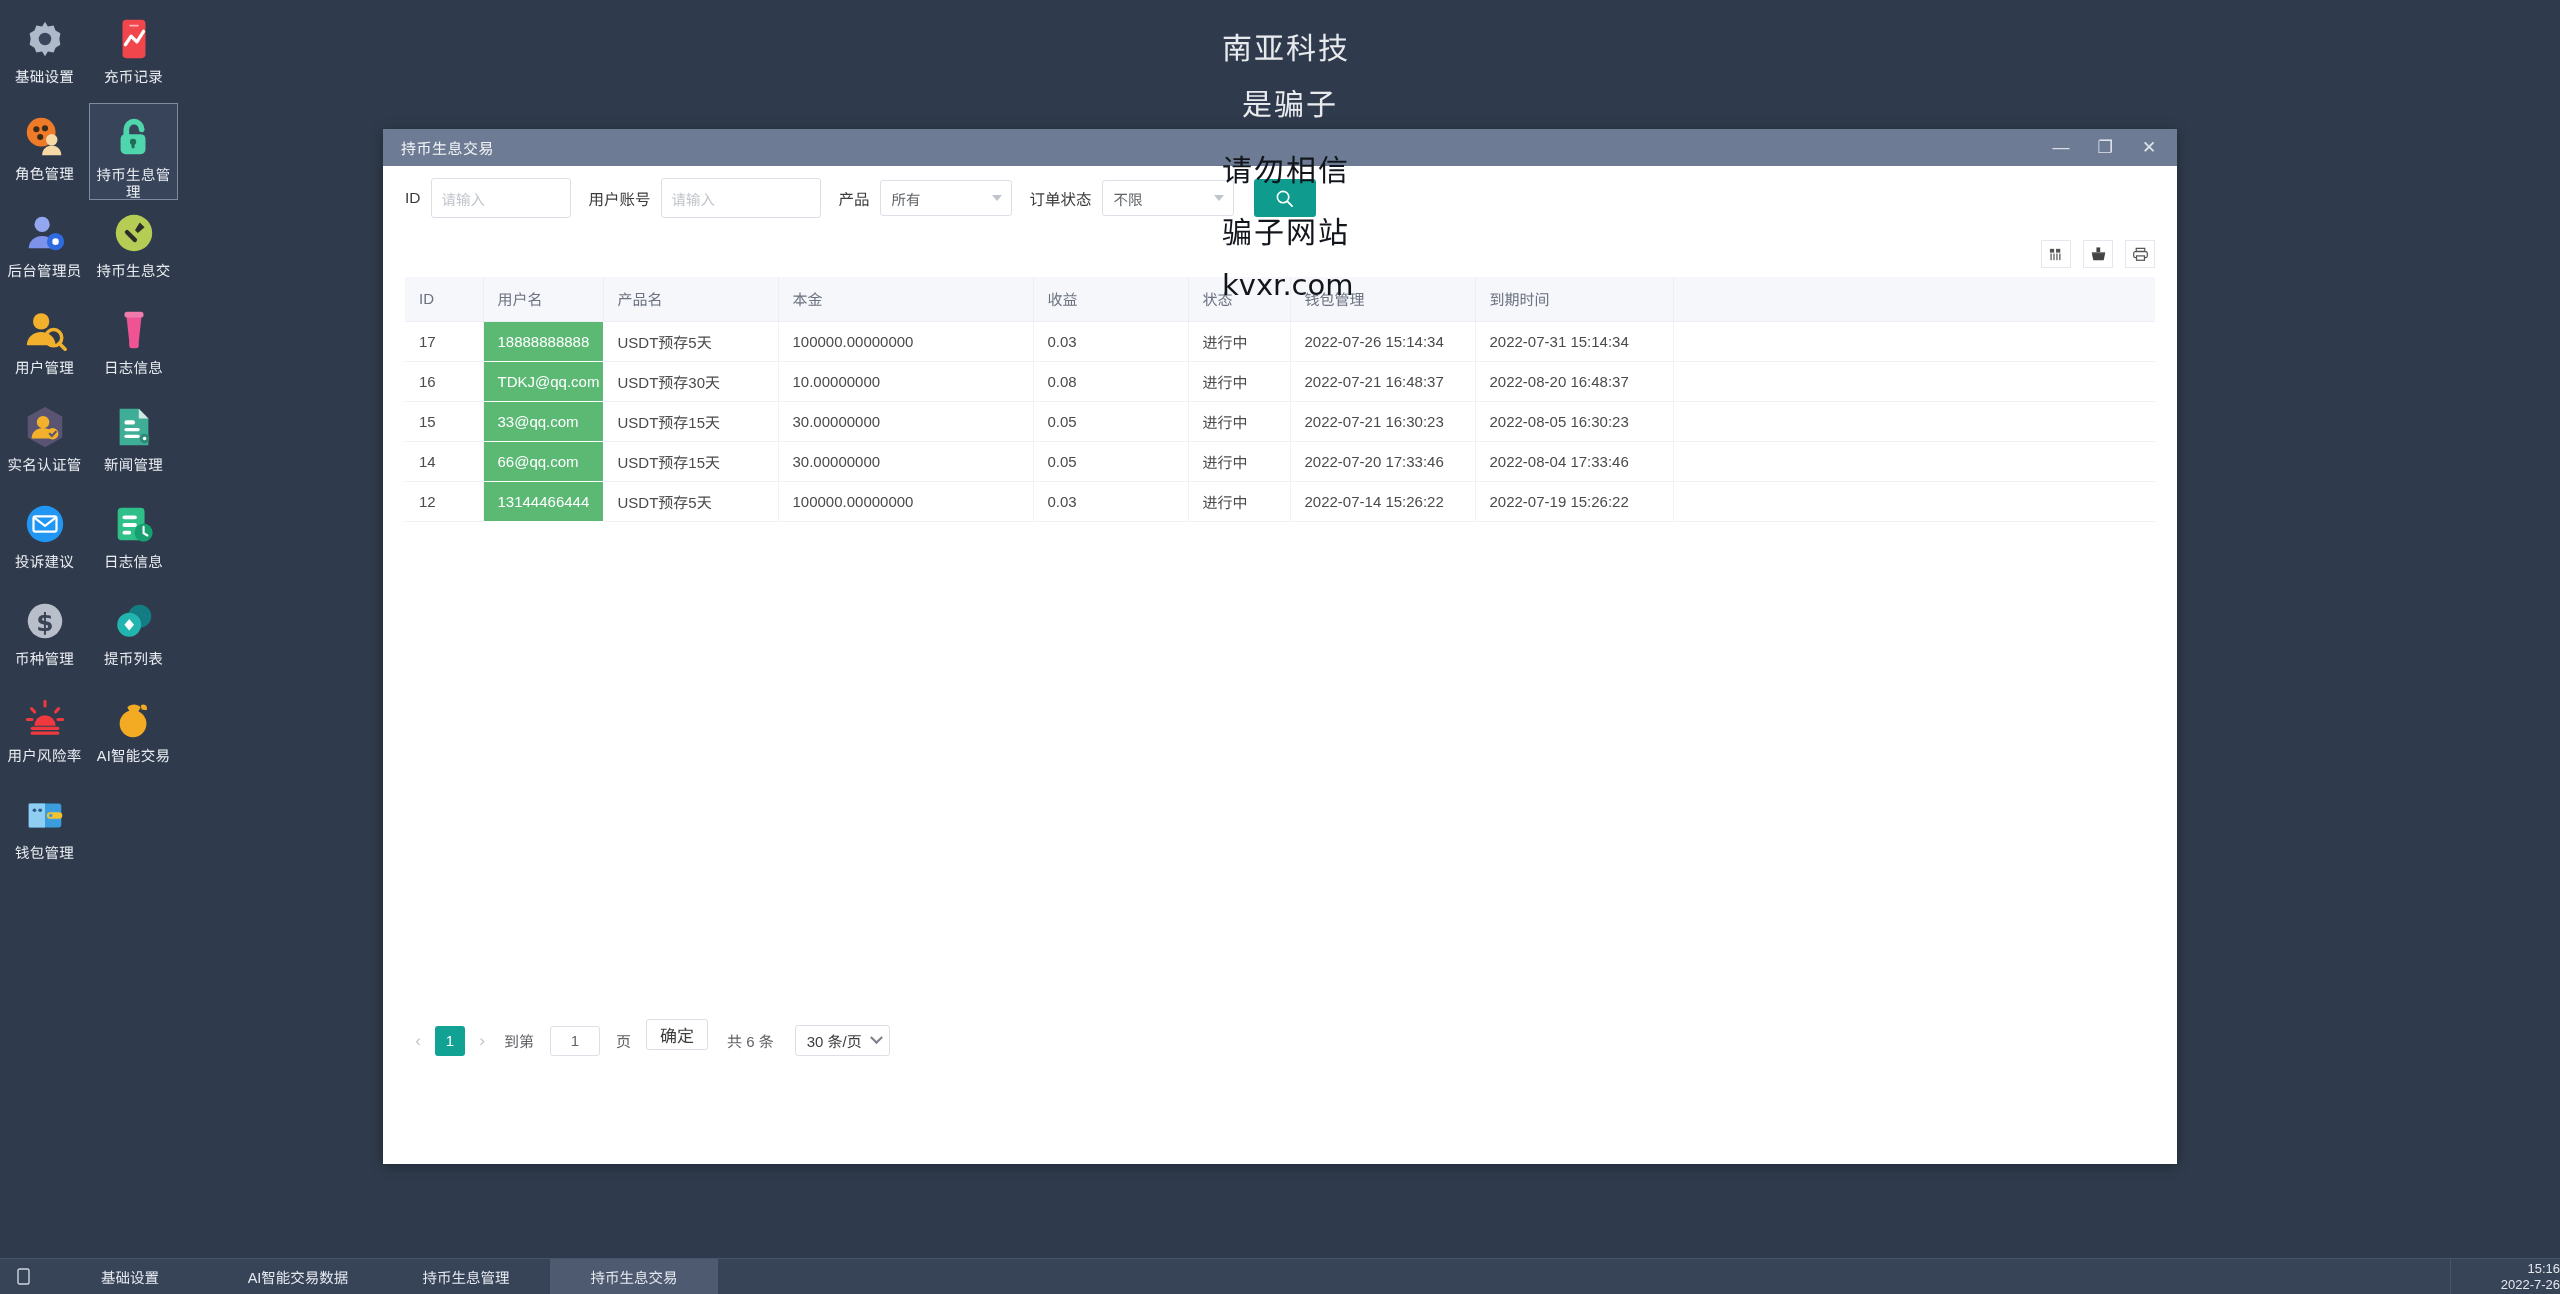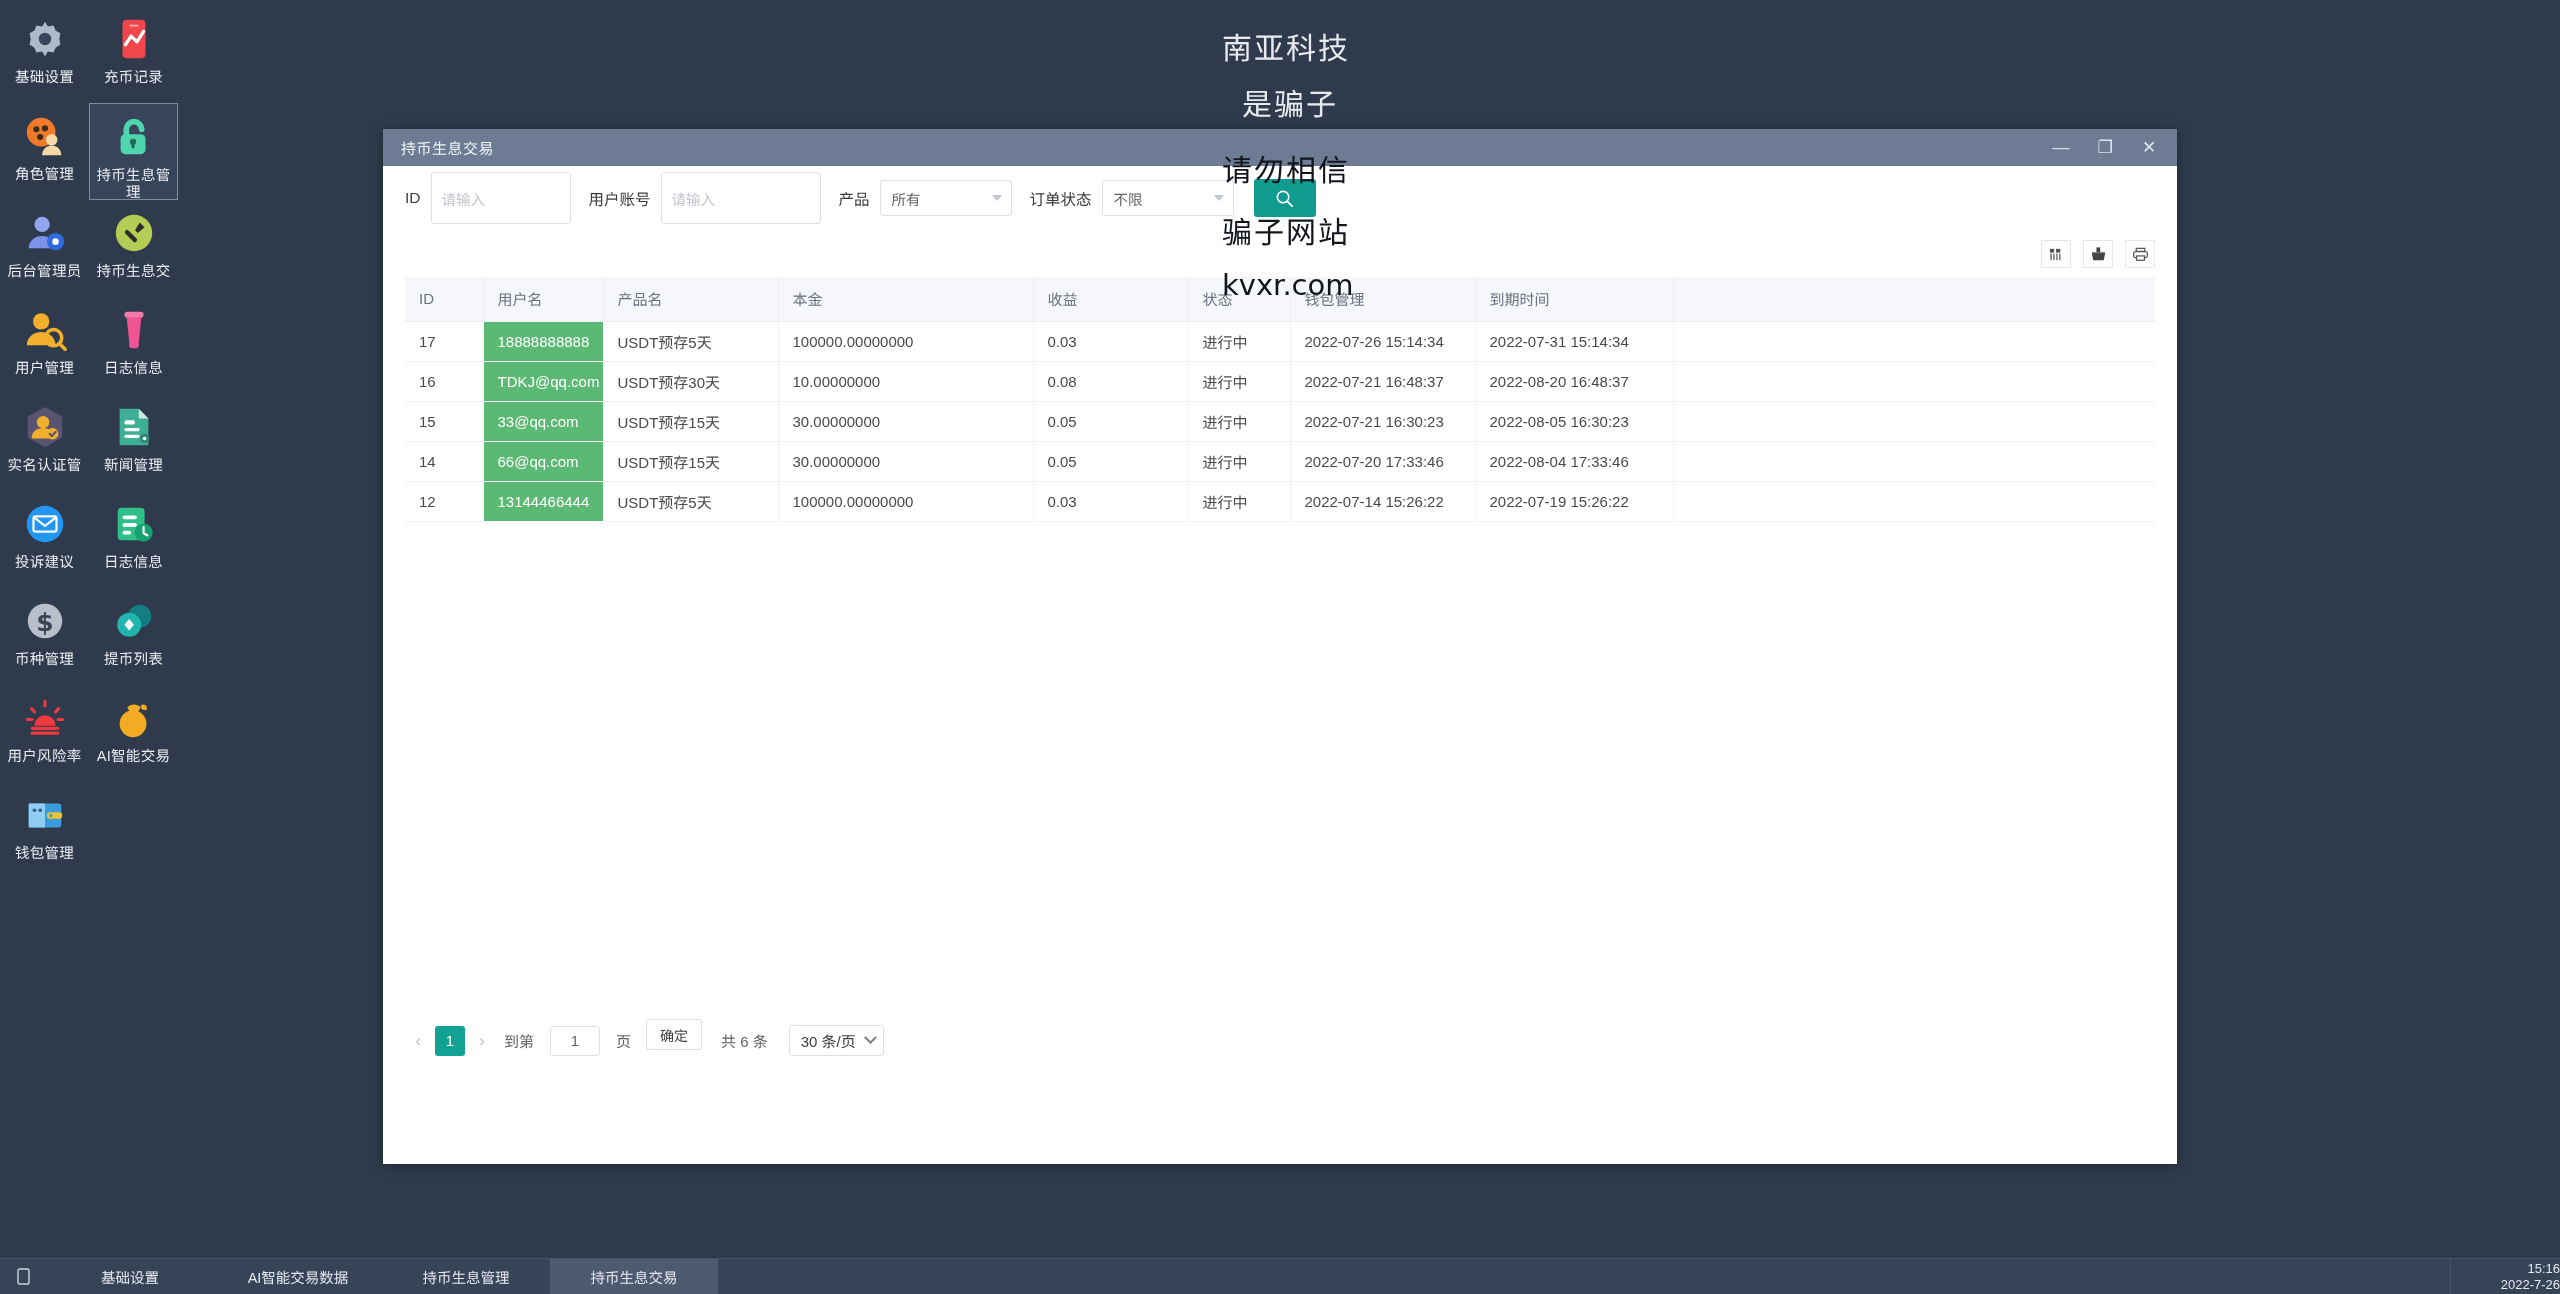--- a/index.html
+++ b/index.html
@@ -85,21 +85,21 @@
     display: flex; align-items: center;
     padding-left: 22px;
     border-bottom: 1px solid #fff;
   }
   .fld { display: flex; align-items: center; margin-right: 18px; }
   .fld-label {
     font-size: 15.5px; color: #3b3b3b;
     margin-right: 10px; white-space: nowrap;
   }
   .fld-input {
-    width: 140px; height: 52px;
+    width: 140px; height: 40px;
     border: 1px solid #dcdfe6;
     border-radius: 3px;
     background: #fff;
     display: flex; align-items: center;
     padding: 0 10px;
     font-size: 14.5px;
     color: #c0c4cc;
   }
   .fld-input.wide { width: 160px; }
   .fld-select {
@@ -208,21 +208,21 @@
     width: 50px; height: 30px;
     border: 1px solid #dcdfe6; border-radius: 3px;
     display: flex; align-items: center; justify-content: center;
     font-size: 15px; color: #606266;
     margin: 0 7px;
   }
   .pg-confirm {
     height: 31px; padding: 0 13px;
     border: 1px solid #dcdfe6; border-radius: 3px;
     display: flex; align-items: center;
-    font-size: 14px; color: #3d3d3d;
+    font-size: 17px; color: #3d3d3d;
     margin: 0 10px 12px 6px;
     cursor: pointer; background: #fff;
   }
   .pg-size {
     height: 31px; padding: 0 8px 0 11px;
     border: 1px solid #dcdfe6; border-radius: 3px;
     display: flex; align-items: center; gap: 10px;
     font-size: 15px; color: #3d3d3d;
     margin-left: 12px;
     cursor: pointer; background: #fff;

